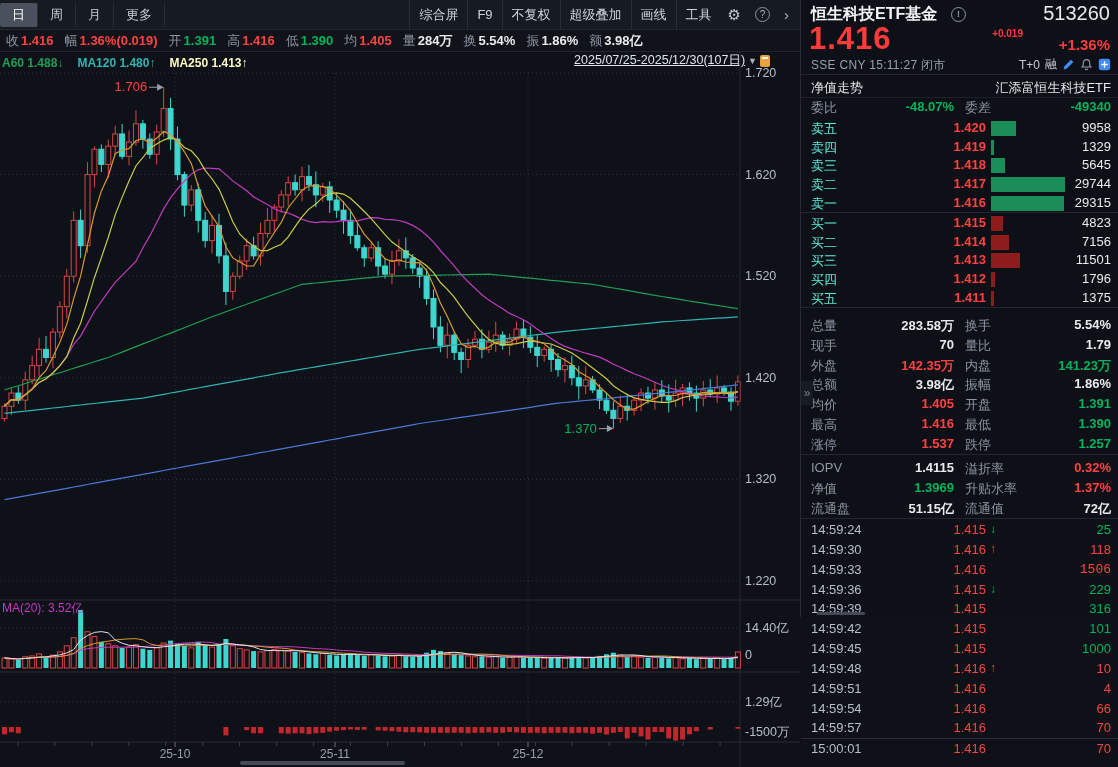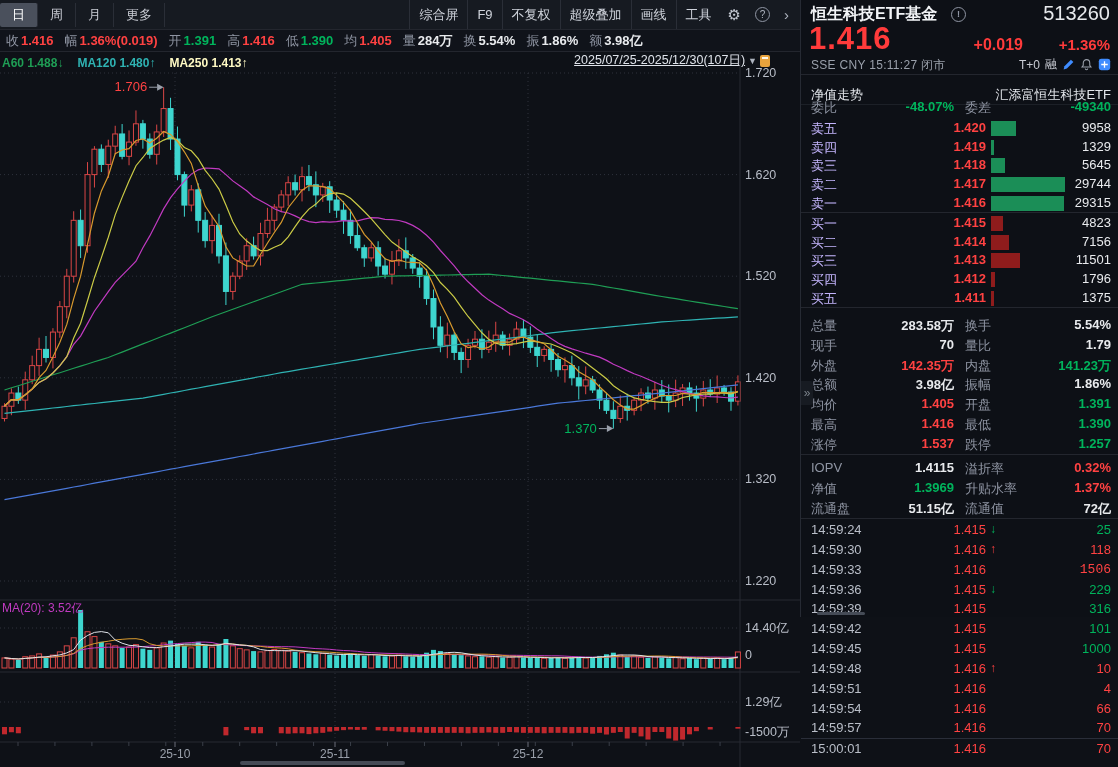--- a/index.html
+++ b/index.html
@@ -43,37 +43,37 @@
   
   #panel{position:absolute;top:0;left:800px;width:318px;height:617px;background:#0d1016;
     border-left:1px solid #262a33;font-size:13px;}
   .psec{position:absolute;left:0;width:100%;box-sizing:border-box;}
   #p-header{top:0;height:75px;border-bottom:1px solid #23262e;}
   #p-name{position:absolute;left:10px;top:4px;font-size:16px;font-weight:bold;color:#f2f4f7;}
   #p-info-circle{position:absolute;left:150px;top:7px;width:13px;height:13px;border:1px solid #8f95a3;border-radius:50%;
     color:#8f95a3;font-size:9px;line-height:13px;text-align:center;font-weight:bold;}
   #p-code{position:absolute;right:9px;top:2px;font-size:20px;color:#e8eaed;}
   #p-price{position:absolute;left:8px;top:21px;font-size:31px;font-weight:bold;color:#ff3b3b;letter-spacing:1px;}
-  #p-change{position:absolute;right:96px;top:36px;font-size:16px;font-weight:bold;color:#ff3b3b;}
+  #p-change{position:absolute;right:96px;top:28px;font-size:10px;font-weight:bold;color:#ff3b3b;}
   #p-change-pct{position:absolute;right:9px;top:36px;font-size:15px;font-weight:bold;color:#ff3b3b;}
   #p-inforow{position:absolute;left:10px;top:57px;font-size:12px;color:#9aa0ab;letter-spacing:.3px;}
   #p-tags{position:absolute;right:8px;top:56px;display:flex;align-items:center;gap:5px;font-size:12px;color:#c9ccd4;}
   #p-tags svg{display:block;}
 
-  #p-nav{top:84px;height:21px;border-bottom:1px solid #1c2027;}
+  #p-nav{top:77px;height:21px;border-bottom:1px solid #1c2027;}
   #p-nav-label{position:absolute;left:10px;top:2px;color:#e4e7ec;}
   #p-nav-fund{position:absolute;right:8px;top:2px;color:#e4e7ec;cursor:pointer;}
   #p-weibi{top:99px;height:20px;}
   .wb-l{position:absolute;color:#8f95a3;}
   .wb-v{position:absolute;text-align:right;font-weight:bold;}
 
   #asks{top:119px;height:94px;border-bottom:1px solid #23262e;}
   #bids{top:214px;height:94px;border-bottom:1px solid #23262e;}
   .obrow{position:relative;height:18.7px;}
-  .obrow .lbl{position:absolute;left:10px;top:1px;color:#c4b5fd;font-family:Liberation Serif, serif;}
+  .obrow .lbl{position:absolute;left:10px;top:1px;color:#5eead4;font-family:Liberation Serif, serif;}
   .obrow .prc{position:absolute;left:80px;top:1px;width:105px;text-align:right;color:#ff4242;font-weight:bold;}
   .obrow .bar{position:absolute;left:190px;top:2px;height:15px;}
   .obrow .vol{position:absolute;right:8px;top:1px;color:#e8eaed;z-index:2;}
 
   #stats{top:314px;height:141px;border-bottom:1px solid #23262e;padding-top:2px;}
   #iopv{top:457px;height:62px;border-bottom:1px solid #23262e;padding-top:2px;}
   .strow{position:relative;height:19.8px;}
   .strow .l1{position:absolute;left:10px;top:1px;color:#8f95a3;}
   .strow .v1{position:absolute;left:58px;top:1px;width:95px;text-align:right;font-weight:bold;}
   .strow .l2{position:absolute;left:164px;top:1px;color:#8f95a3;}

